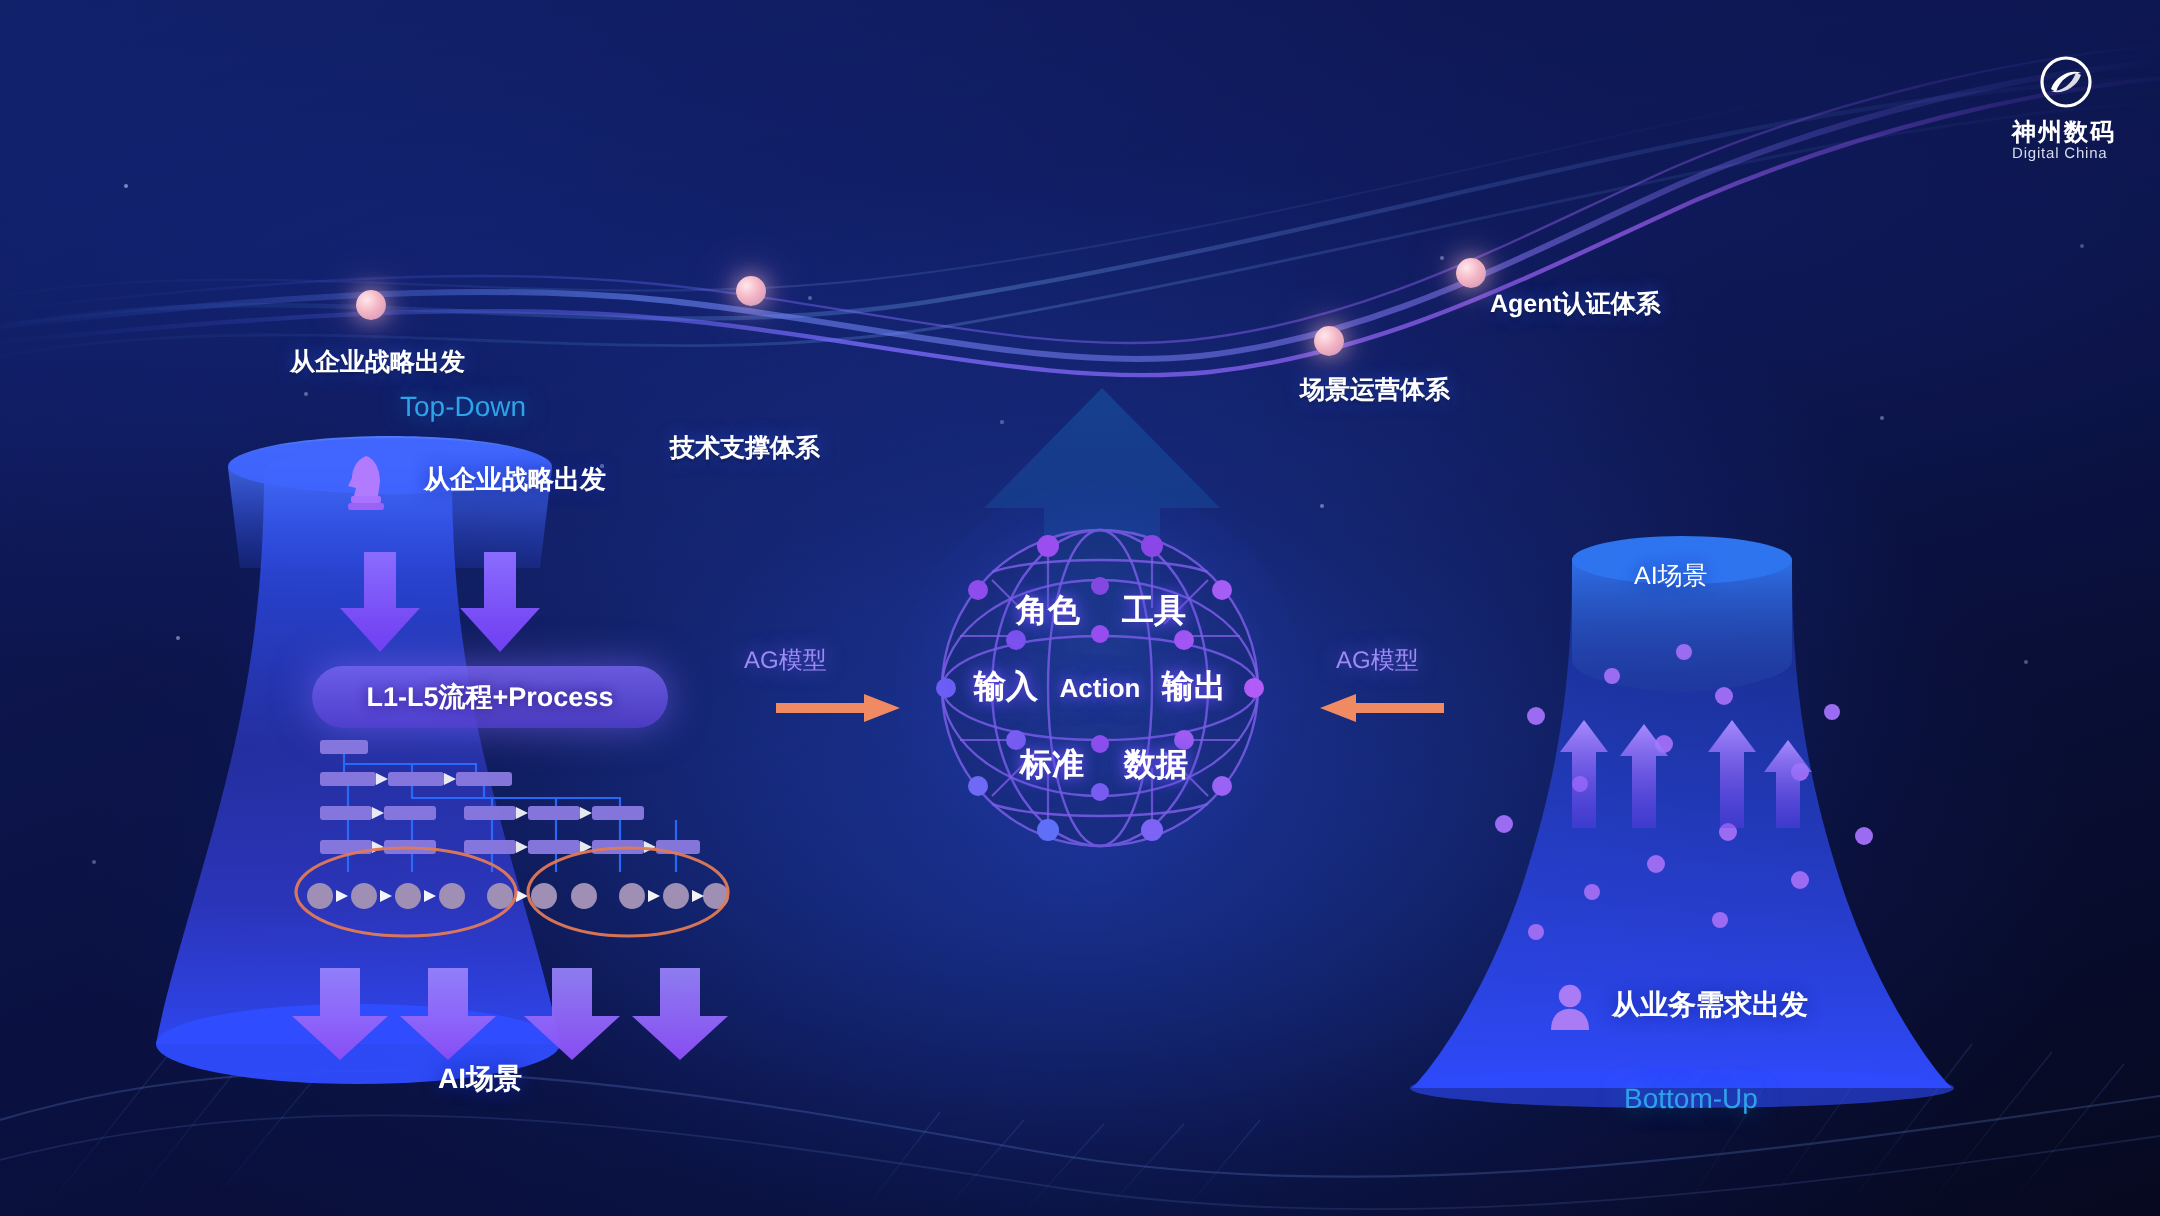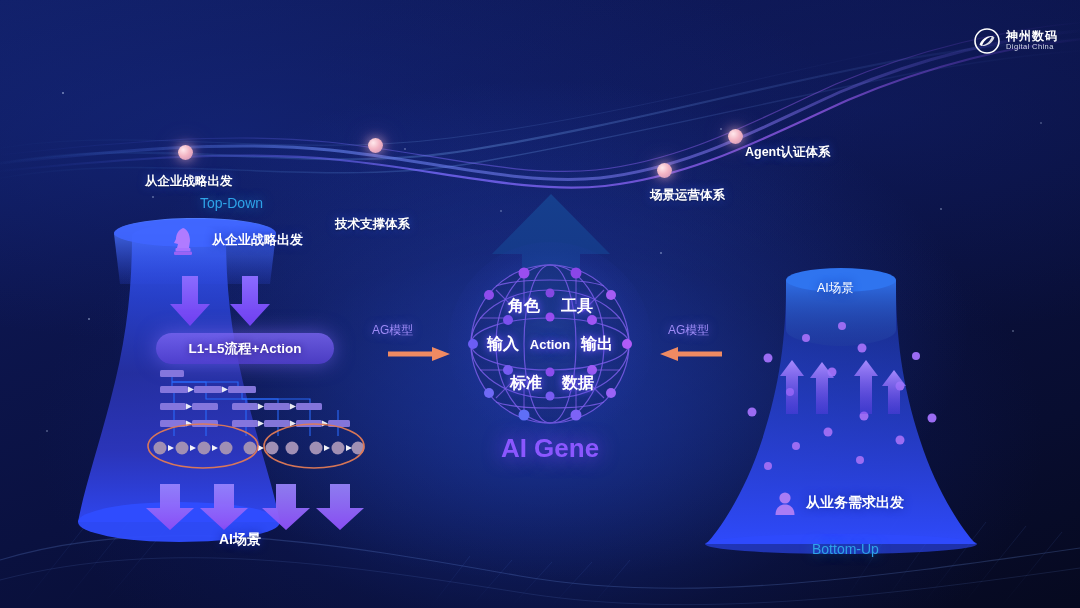--- a/index.html
+++ b/index.html
@@ -24,21 +24,21 @@
   .star { position:absolute; border-radius:50%; background:#cfe0ff; }
 
   
   .title {
     position: absolute; left: 46px; top: 28px;
     font-size: 27px; letter-spacing: .5px;
     color: #c9d9ff;
     text-shadow: 0 0 16px rgba(90,140,255,.55);
     white-space: nowrap;
   }
-  .logo { position:absolute; right: 22px; top: 28px; display:flex; align-items:center; gap:7px; }
+  .logo { position:absolute; right: 22px; top: 28px; display:flex; align-items:center; gap:7px;flex-direction:column; }
   .logo-mark { width: 25px; height: 25px; position:relative; }
   .logo-text { line-height: 1.08; }
   .logo-cn { font-size: 12px; color:#ffffff; letter-spacing:1px; font-weight:bold; }
   .logo-en { font-size: 7.5px; color:#d7dcec; letter-spacing:.4px; }
 
   
   .node-dot {
     position:absolute; width:15px; height:15px; border-radius:50%;
     background: radial-gradient(circle at 35% 32%, #ffe8ec 0%, #f3b5c4 45%, #c98fb7 100%);
     box-shadow: 0 0 12px rgba(255,190,210,.75), 0 0 26px rgba(190,120,210,.45);
@@ -286,21 +286,21 @@
       <linearGradient id="pArr" x1="0" y1="0" x2="0" y2="1">
         <stop offset="0%" stop-color="#8a6cff"></stop>
         <stop offset="100%" stop-color="#6f3df0"></stop>
       </linearGradient>
     </defs>
     <path d="M14,2 L30,2 L30,30 L42,30 L22,52 L2,30 L14,30 Z" fill="url(#pArr)"></path>
     <path d="M74,2 L90,2 L90,30 L102,30 L82,52 L62,30 L74,30 Z" fill="url(#pArr)"></path>
   </svg>
 
   <div class="pill" style="left:156px; top:333px; width:178px; height:31px;">
-    <span>L1-L5流程+Action</span>
+    <span>L1-L5流程+Process</span>
   </div>
 
   <svg style="position:absolute; left:148px; top:370px; width:220px; height:86px;" viewBox="0 0 220 86">
     <g fill="#8a7ae0" opacity=".95">
       <rect x="12" y="0" width="24" height="7" rx="1.5"></rect>
       <rect x="12" y="16" width="28" height="7" rx="1.5"></rect>
       <rect x="46" y="16" width="28" height="7" rx="1.5"></rect>
       <rect x="80" y="16" width="28" height="7" rx="1.5"></rect>
       <rect x="12" y="33" width="26" height="7" rx="1.5"></rect>
       <rect x="44" y="33" width="26" height="7" rx="1.5"></rect>
@@ -458,21 +458,20 @@
 
     <div class="sph-txt" style="left:58px;  top:46px;">角色</div>
     <div class="sph-txt" style="left:111px; top:46px;">工具</div>
     <div class="sph-txt" style="left:37px;  top:84px;">输入</div>
     <div class="sph-txt mid" style="left:84px; top:84px;">Action</div>
     <div class="sph-txt" style="left:131px; top:84px;">输出</div>
     <div class="sph-txt" style="left:60px;  top:123px;text-align:right;">标准</div>
     <div class="sph-txt" style="left:112px; top:123px;text-align:center;">数据</div>
   </div>
 
-  <div class="ai-gene">AI Gene</div>
 
   <svg style="position:absolute; left:676px; top:268px; width:330px; height:286px;" viewBox="0 0 330 286">
     <defs>
       <linearGradient id="rfG" x1="0" y1="0" x2="0" y2="1">
         <stop offset="0%" stop-color="#1d3bb5" stop-opacity=".55"></stop>
         <stop offset="30%" stop-color="#2440c9" stop-opacity=".7"></stop>
         <stop offset="65%" stop-color="#2b44e2" stop-opacity=".85"></stop>
         <stop offset="100%" stop-color="#2f4bff" stop-opacity=".98"></stop>
       </linearGradient>
       <linearGradient id="rfTopG" x1="0" y1="0" x2="0" y2="1">

